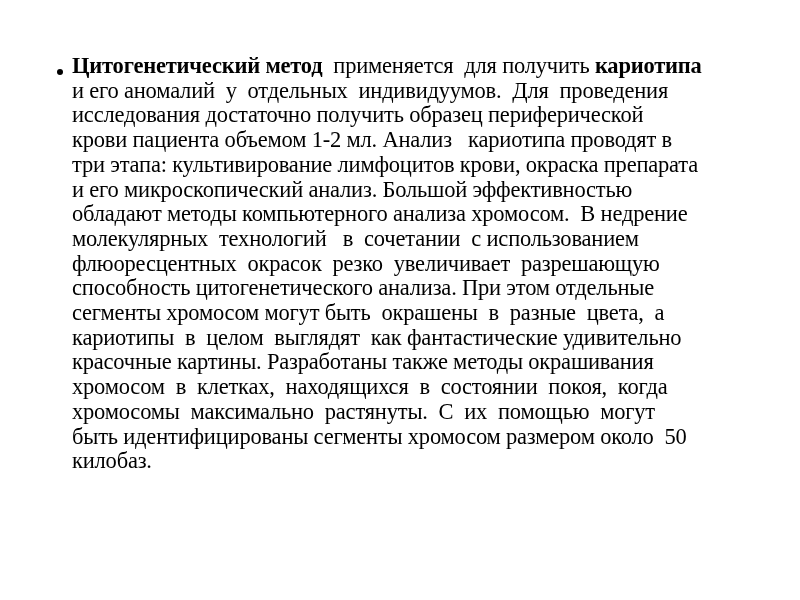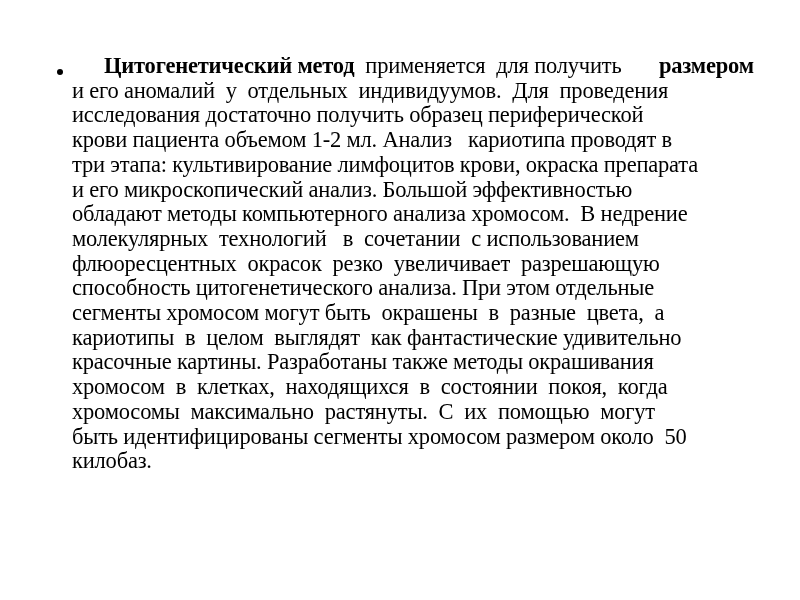--- a/index.html
+++ b/index.html
@@ -31,29 +31,28 @@
     margin: 0;
     font-size: 22.5px;
     line-height: 24.7px;
     letter-spacing: -0.2px;
     color: #000000;
     white-space: pre;       
     font-weight: normal;
   }
   .bullet-text b {
     font-weight: bold;
-    margin-left: 32px;
   }
 </style>
 </head>
 <body>
 
 <div class="slide">
   <span class="bullet-dot"></span>
-  <p class="bullet-text"><b>Цитогенетический метод</b><span>  применяется  для получить </span><b>размером</b><span>
+  <p class="bullet-text"><b>Цитогенетический метод</b><span>  применяется  для получить </span><b>кариотипа</b><span>
 и его аномалий  у  отдельных  индивидуумов.  Для  проведения
 исследования достаточно получить образец периферической
 крови пациента объемом 1-2 мл. Анализ   кариотипа проводят в
 три этапа: культивирование лимфоцитов крови, окраска препарата
 и его микроскопический анализ. Большой эффективностью
 обладают методы компьютерного анализа хромосом.  В недрение
 молекулярных  технологий   в  сочетании  с использованием
 флюоресцентных  окрасок  резко  увеличивает  разрешающую
 способность цитогенетического анализа. При этом отдельные
 сегменты хромосом могут быть  окрашены  в  разные  цвета,  а

